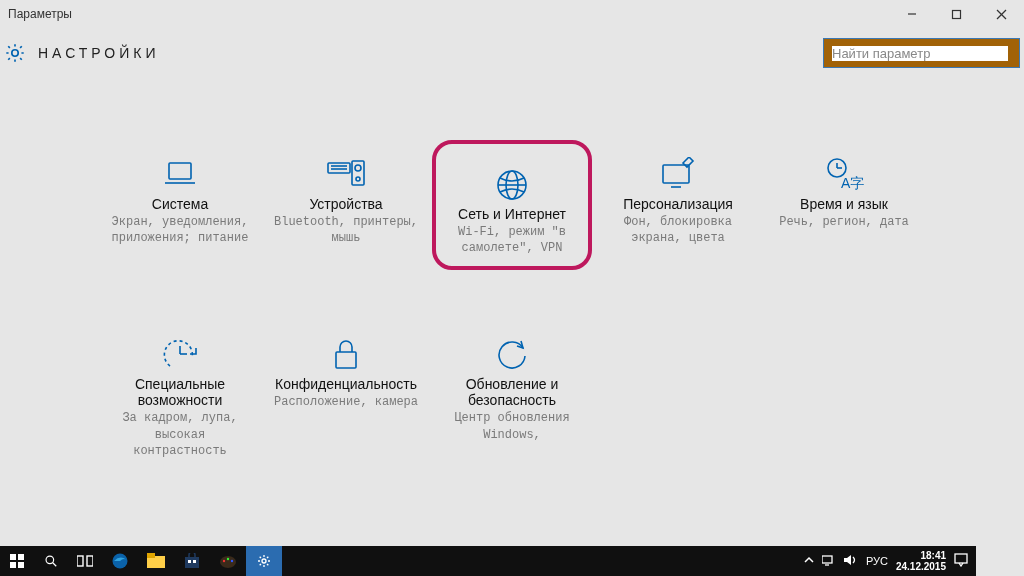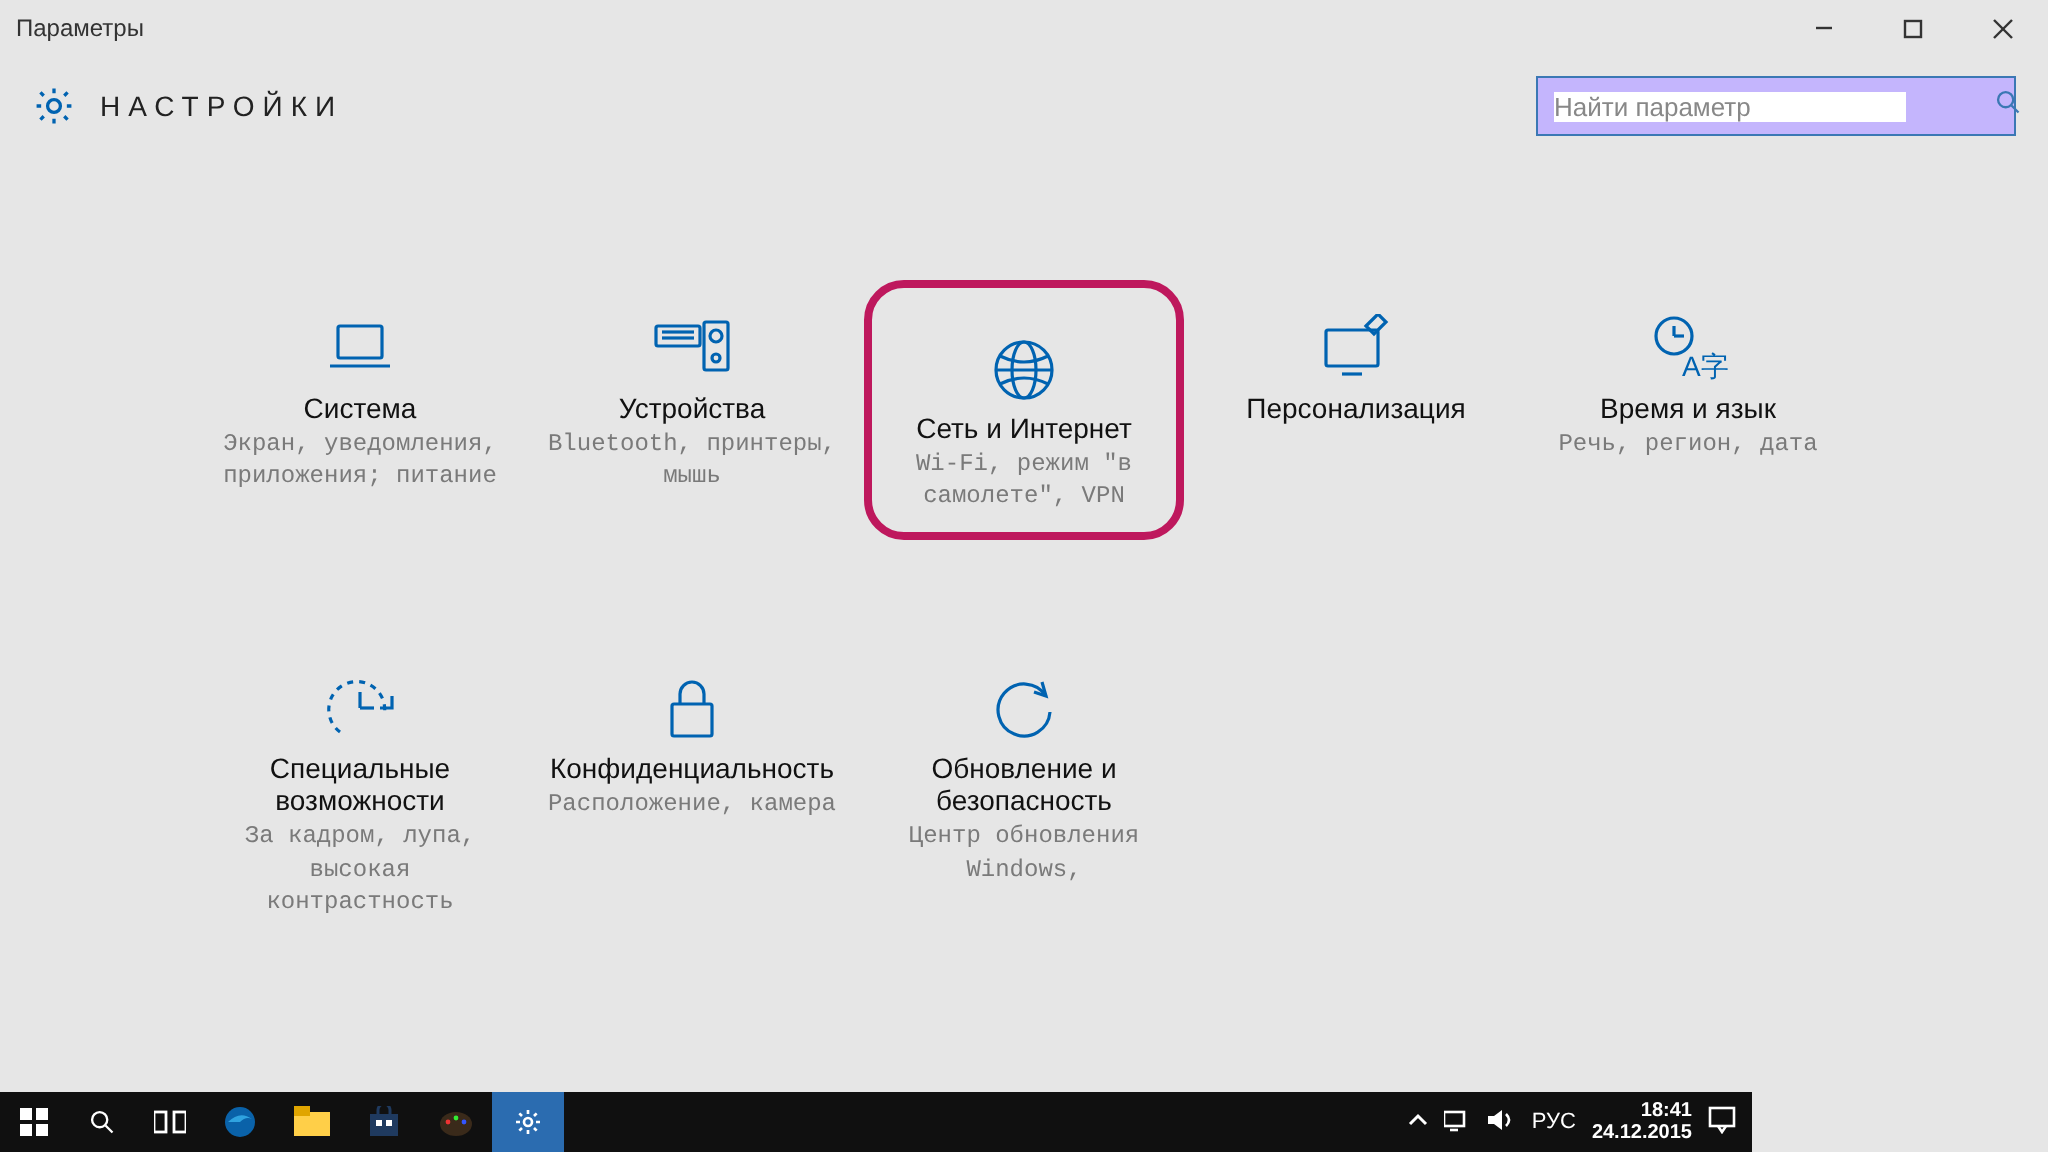--- a/index.html
+++ b/index.html
@@ -5,27 +5,27 @@
   * { margin: 0; padding: 0; box-sizing: border-box; font-family: "Segoe UI", Tahoma, sans-serif; }
   html, body { width: 1024px; height: 576px; overflow: hidden; background: #e6e6e6; }
   .titlebar {
     height: 28px; background: #e6e6e6; display: flex; align-items: center;
     padding-left: 8px; font-size: 12px; color: #333; justify-content: center;
   }
   .titlebar .spacer { flex: 1; }
   .titlebar .wbtn { width: 45px; height: 28px; display: flex; align-items: center; justify-content: center; color: #333; font-size: 12px; }
   .titlebar .wbtn svg { stroke: #333; fill: none; }
   .header {
-    height: 50px; display: flex; align-items: center; padding: 0 16px;
+    height: 50px; display: flex; align-items: center; padding: 0 4px;
   }
   .header .gear { color: #0063b1; margin-right: 12px; display:flex; align-items:center;}
   .header .title { font-size: 14px; letter-spacing: 4px; color: #222; font-weight: 400;}
   .header .spacer { flex: 1; }
   .search-wrap {
-    width: 240px; height: 30px; border: 1px solid #3b78b4; background: #c4b5fd;
+    width: 197px; height: 30px; border: 1px solid #3b78b4; background: #a16207;
     display: flex; align-items: center; padding: 0 8px; color: #888; gap: 44px;
   }
   .search-wrap input {
     flex: 1; border: none; outline: none; font-size: 13px; color: #333;
   }
   .search-wrap input::placeholder { color: #888; }
   .search-wrap .sicon { color: #3b78b4; }
   .grid {
     display: grid;
     grid-template-columns: repeat(5, 160px);
@@ -45,21 +45,21 @@
   .tile .icon svg { stroke: #0063b1; fill: none; stroke-width: 1.6; }
   .tile .label { font-size: 14px; color: #111; margin-bottom: 2px; }
   .tile .desc { font-size: 12px; color: #7a7a7a; line-height: 1.35; padding: 0 4px; font-family: Liberation Mono, monospace;}
   .highlighted {
     border: 4px solid #be185d; border-radius: 20px; padding: 20px 2px 10px 2px;
     margin-top: -10px;
   }
   
 
   .taskbar {
-    position: absolute; left: 0; bottom: 0; width: 876px; height: 30px;
+    position: absolute; left: 0; bottom: 0; width: 976px; height: 30px;
     background: #101010; display: flex; align-items: stretch; color: #fff;
     font-size: 11px;
   }
   .tb-btn {
     width: 34px; display: flex; align-items: center; justify-content: center;
     color: #fff;
   }
   .tb-app {
     width: 36px; display: flex; align-items: center; justify-content: center;
   }
@@ -158,20 +158,21 @@
 
   <div class="tile">
     <div class="icon">
       <svg width="42" height="36" viewBox="0 0 42 36">
         <rect x="6" y="8" width="26" height="18" rx="1"></rect>
         <line x1="14" y1="30" x2="24" y2="30"></line>
         <path d="M26 6 L32 0 L36 4 L30 10 Z" stroke="#0063b1"></path>
       </svg>
     </div>
     <div class="label">Персонализация</div>
+    <div class="desc">Фон, блокировка экрана, цвета</div>
   </div>
 
 
   <div class="tile">
     <div class="icon">
       <svg width="42" height="38" viewBox="0 0 42 38">
         <circle cx="14" cy="12" r="9"></circle>
         <line x1="14" y1="12" x2="14" y2="7"></line>
           <line x1="14" y1="12" x2="19" y2="12"></line>
         <text x="18" y="32" font-size="14" fill="#0063b1" stroke="none" font-family="Segoe UI">A字</text>

